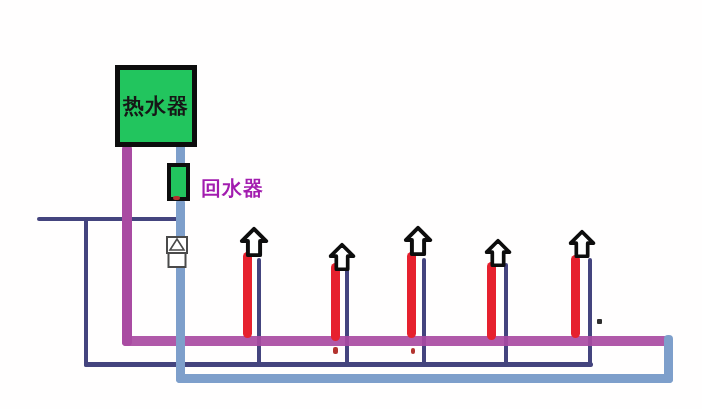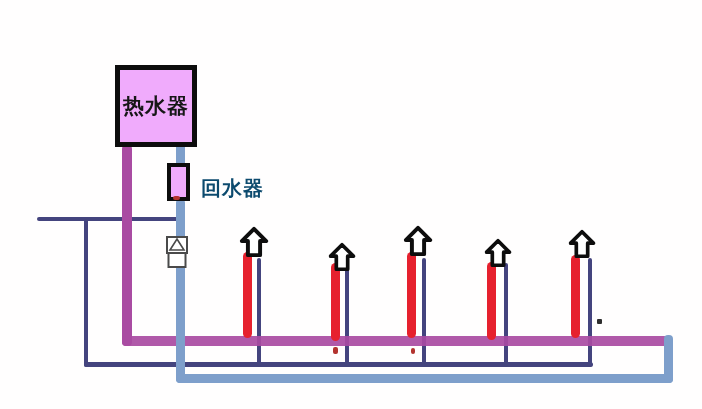--- a/index.html
+++ b/index.html
@@ -6,27 +6,27 @@
   .canvas{
     position:relative;width:702px;height:409px;background:#fffefe;
     overflow:hidden;font-family:"Liberation Sans","DejaVu Sans",sans-serif;
   }
   .pipe{position:absolute;border-radius:4px;}
   .hot   {background:var(--hot-main);z-index:3;}
   .hot-h {background:var(--hot-main);opacity:.92;z-index:3;}
   .circ  {background:var(--circulation);z-index:4;}
   .cold  {background:var(--cold-line);z-index:1;}
   .riser {background:var(--riser);z-index:5;border-radius:5px;}
-  .box{position:absolute;background:#f0abfc;border:5px solid var(--outline);box-sizing:border-box;z-index:6;}
+  .box{position:absolute;background:#22c55e;border:5px solid var(--outline);box-sizing:border-box;z-index:6;}
   .heater-label{
     position:absolute;inset:0;display:flex;align-items:center;justify-content:center;
     font-size:21px;font-weight:bold;color:#161616;letter-spacing:1px;
   }
   .return-label{
-    position:absolute;left:201px;top:175px;font-size:20px;font-weight:bold;color:#0c4a6e;
+    position:absolute;left:201px;top:175px;font-size:20px;font-weight:bold;color:#a21caf;
     letter-spacing:1px;z-index:6;
   }
   .annotation{
     position:absolute;left:282px;top:97px;font-size:23px;font-weight:bold;
     color:var(--annotation);letter-spacing:1px;white-space:nowrap;z-index:8;
   }
   .arrow{position:absolute;z-index:7;}
   .valve{position:absolute;left:164px;top:235px;z-index:6;}
   .dot{position:absolute;z-index:6;border-radius:1px;background:#2e2e2e;}
   .drip{position:absolute;z-index:6;border-radius:2px;background:#b3332f;}

